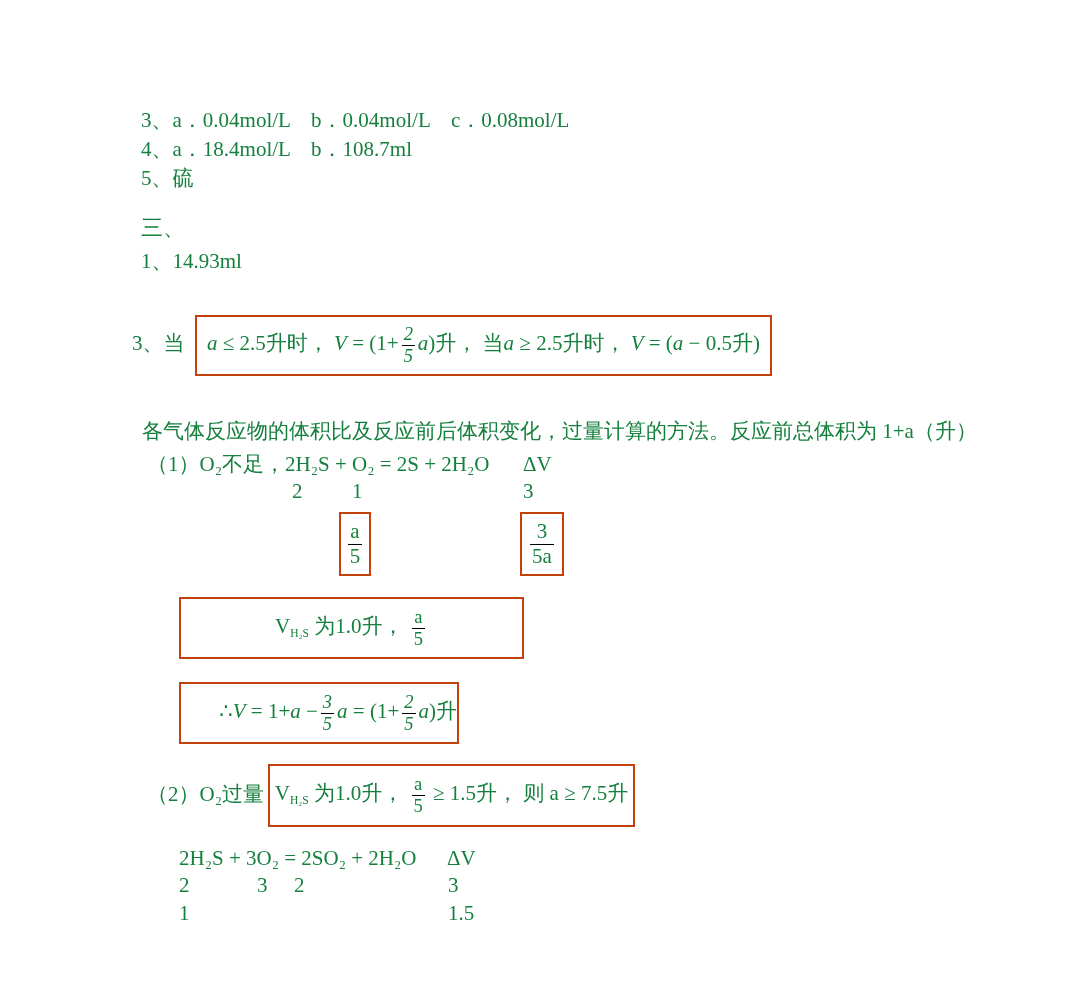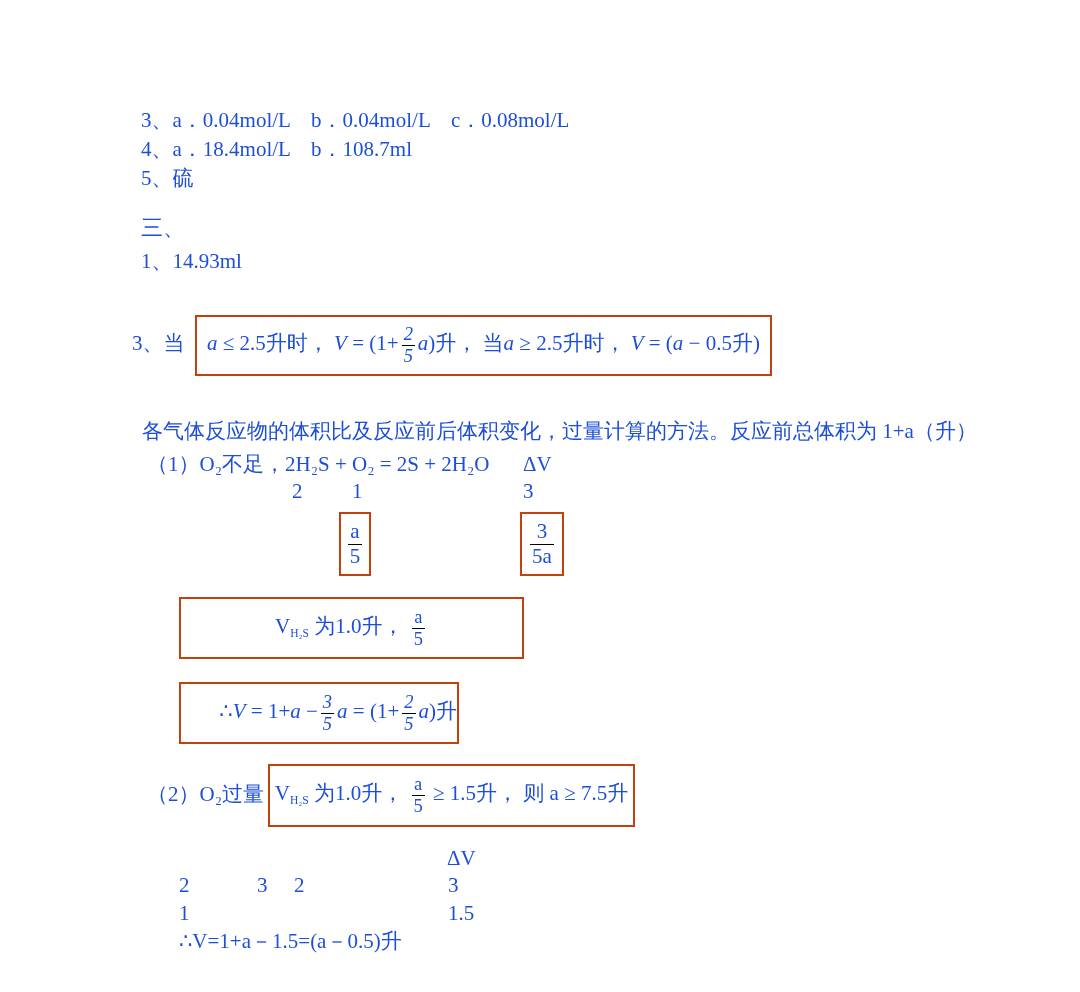--- a/index.html
+++ b/index.html
@@ -1,20 +1,20 @@
 <!DOCTYPE html>
 <html><head>
 <meta charset="utf-8">
 <style>
   html,body{margin:0;padding:0;background:#ffffff;}
   .page{
     position:relative;
     width:1080px;height:992px;
     background:#ffffff;
-    color:#1d4ed8;
+    color:#15803d;
     font-family:"Liberation Serif","DejaVu Serif",serif;
     overflow:hidden;
   }
   .t{
     position:absolute;
     font-size:21px;
     line-height:26px;
     white-space:pre;
   }
   .box{
@@ -83,25 +83,25 @@
 
   <div class="box" style="left:179px;top:682px;width:276px;height:58px;justify-content:flex-end;">
     <span class="runs"><span>∴</span><span class="i">V</span><span> = 1+</span><span class="i">a</span><span> −</span><span class="frac i"><span class="num">3</span><span class="den">5</span></span><span class="i">a</span><span> = (1+</span><span class="frac i"><span class="num">2</span><span class="den">5</span></span><span class="i">a</span><span>)升</span></span>
   </div>
 
   <div class="t" style="left:147px;top:781px;">（2）O₂过量：</div>
   <div class="box" style="left:268px;top:764px;width:363px;height:59px;">
     <span class="runs"><span>V</span><span class="sub">H₂S</span><span> 为1.0升， </span><span class="frac"><span class="num">a</span><span class="den">5</span></span><span> ≥ 1.5升， 则 a ≥ 7.5升</span></span>
   </div>
 
+  <div class="t" style="left:179px;top:845px;">2H₂S + 3O₂ = 2SO₂ + 2H₂O</div>
   <div class="t" style="left:447px;top:845px;">ΔV</div>
 
   <div class="t" style="left:179px;top:872px;">2</div>
   <div class="t" style="left:257px;top:872px;">3</div>
   <div class="t" style="left:294px;top:872px;">2</div>
   <div class="t" style="left:448px;top:872px;">3</div>
 
   <div class="t" style="left:179px;top:900px;">1</div>
   <div class="t" style="left:448px;top:900px;">1.5</div>
 
-  <div class="t" style="left:179px;top:928px;">∴V=1+a－1.5=(a－0.5)升</div>
 
 </div>
 
 </body></html>

